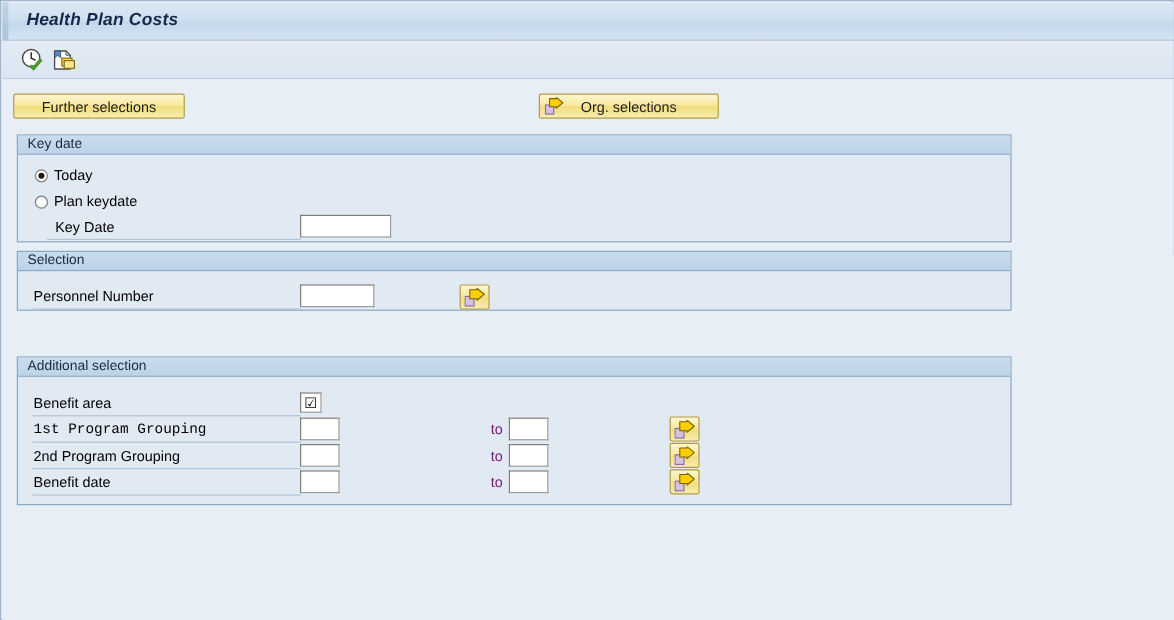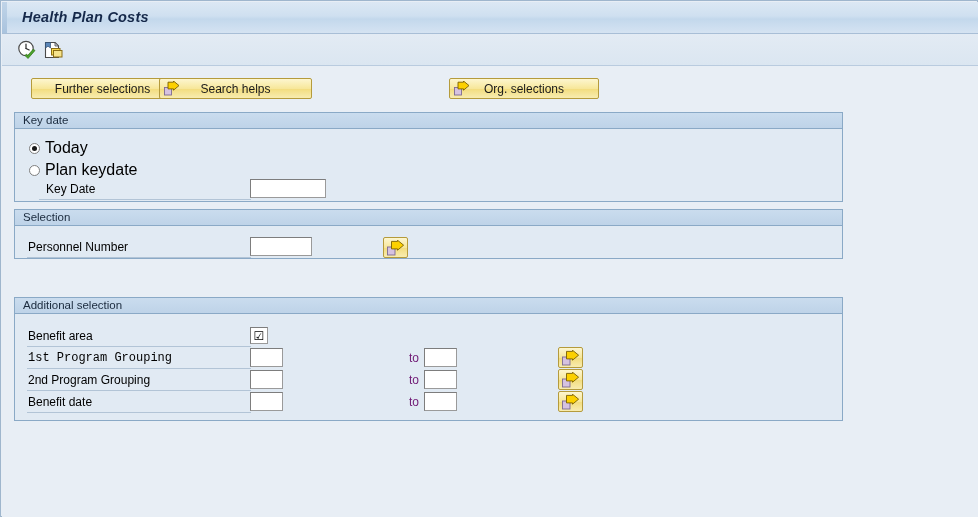--- a/index.html
+++ b/index.html
@@ -117,21 +117,21 @@
     padding: 0;
   }
   .sap-button .btn-arrow {
     position: absolute;
     left: 4px;
     top: 2px;
     width: 16px;
     height: 15px;
   }
 
-  #btn-further-selections { left: 9px;   top: 12px; width: 143px; margin-left: 20px; }
+  #btn-further-selections { left: 9px;   top: 12px; width: 143px; }
   #btn-search-helps       { left: 157px; top: 12px; width: 153px; }
   #btn-org-structure      { left: 447px; top: 12px; width: 150px; }
 
   
   .arrow-button {
     position: absolute;
     box-sizing: border-box;
     width: 25px;
     height: 21px;
     background: linear-gradient(to bottom, #fdf6cf 0%, #f7e79a 50%, #f2dc7c 51%, #f8ecb0 100%);
@@ -205,21 +205,21 @@
   .radio-mark.checked::after {
     content: "";
     position: absolute;
     left: 2px; top: 2px;
     width: 5px; height: 5px;
     border-radius: 50%;
     background: #1a1a1a;
   }
   .radio-row .radio-label {
     margin-left: 5px;
-    font-size: 16px;
+    font-size: 12px;
     color: #000;
   }
 
   
   .sap-input {
     position: absolute;
     box-sizing: border-box;
     background: #ffffff;
     border: 1px solid #9a9a9a;
     border-top-color: #7d7d7d;
@@ -275,29 +275,20 @@
       </svg>
     </div>
 
     <div id="watermark">© www.tutorialkart.com</div>
   </div>
 
   <div id="content">
 
     <button class="sap-button" id="btn-further-selections">Further selections</button>
 
-    <button class="sap-button" id="btn-search-helps">
-      <span class="btn-arrow">
-        <svg width="16" height="15" viewBox="0 0 16 15">
-          <rect x="0.5" y="6.5" width="7" height="7.5" fill="#d6c2e0" stroke="#7d6b92" stroke-width="0.9"></rect>
-          <path d="M4 1.2 H9.5 V0 L15 4.6 L9.5 9.2 V7.9 H4 Z" fill="#fcd000" stroke="#7a6000" stroke-width="0.9" stroke-linejoin="round"></path>
-        </svg>
-      </span>
-      <span>Search helps</span>
-    </button>
 
     <button class="sap-button" id="btn-org-structure">
       <span class="btn-arrow">
         <svg width="16" height="15" viewBox="0 0 16 15">
           <rect x="0.5" y="6.5" width="7" height="7.5" fill="#d6c2e0" stroke="#7d6b92" stroke-width="0.9"></rect>
           <path d="M4 1.2 H9.5 V0 L15 4.6 L9.5 9.2 V7.9 H4 Z" fill="#fcd000" stroke="#7a6000" stroke-width="0.9" stroke-linejoin="round"></path>
         </svg>
       </span>
       <span>Org. selections</span>
     </button>

